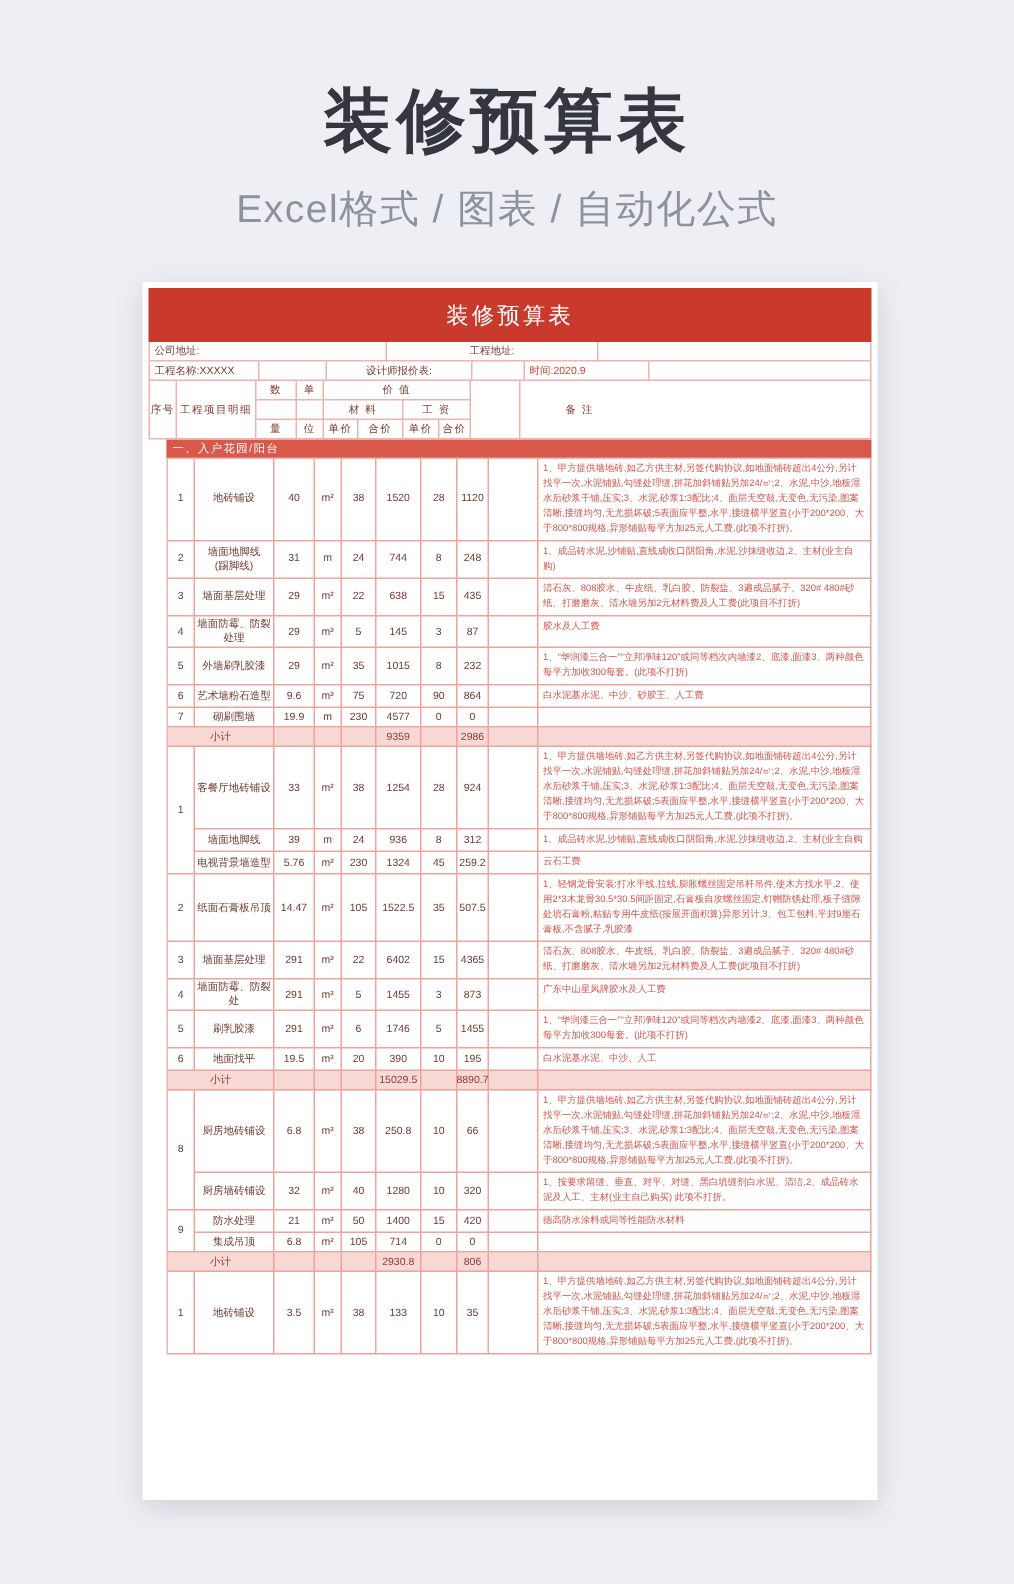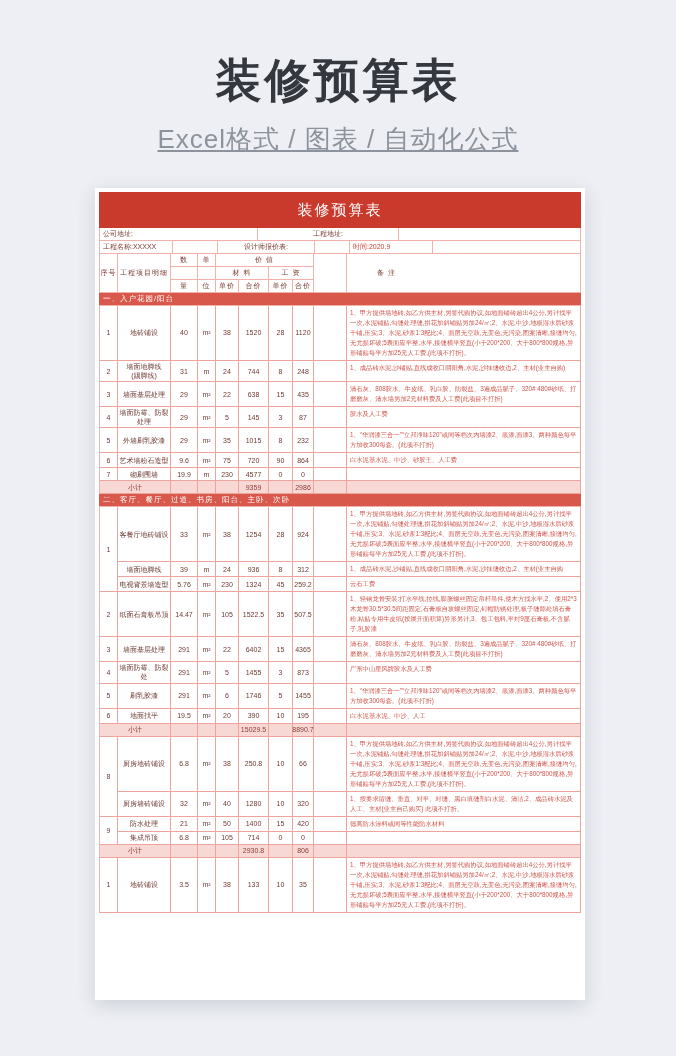--- a/index.html
+++ b/index.html
@@ -15,21 +15,21 @@
   *{margin:0;padding:0;box-sizing:border-box;}
   html,body{width:676px;height:1056px;}
   body{
     position:relative;
     background:#edeff4;
     font-family:"Liberation Sans","DejaVu Sans",sans-serif;
     overflow:hidden;
   }
   .hero{padding-top:50px;text-align:center;}
   .hero-title{font-size:46px;font-weight:800;color:#34383e;letter-spacing:3px;}
-  .hero-sub{margin-top:10px;font-size:26px;color:#8d939c;letter-spacing:1px;text-decoration:underline;}
+  .hero-sub{margin-top:10px;font-size:26px;color:#8d939c;letter-spacing:1px;}
 
   .card{
     position:absolute;left:95px;top:188px;width:490px;height:812px;
     background:#fff;box-shadow:0 5px 18px rgba(40,50,70,.16);
     padding:4px;
   }
   .banner{
     height:36px;background:var(--banner);color:#fff;
     display:flex;align-items:center;justify-content:center;
     font-size:15px;letter-spacing:2px;
@@ -59,21 +59,21 @@
   .h-item{grid-row:1/4;grid-column:2;}
   .h-qty-t{grid-row:1;grid-column:3;} .h-qty-m{grid-row:2;grid-column:3;} .h-qty-b{grid-row:3;grid-column:3;}
   .h-unit-t{grid-row:1;grid-column:4;} .h-unit-m{grid-row:2;grid-column:4;} .h-unit-b{grid-row:3;grid-column:4;}
   .h-value{grid-row:1;grid-column:5/9;}
   .h-mat{grid-row:2;grid-column:5/7;} .h-lab{grid-row:2;grid-column:7/9;}
   .h-up1{grid-row:3;grid-column:5;} .h-tp1{grid-row:3;grid-column:6;}
   .h-up2{grid-row:3;grid-column:7;} .h-tp2{grid-row:3;grid-column:8;}
   .h-sp{grid-row:1/4;grid-column:9;}
   .h-note{grid-row:1/4;grid-column:10;justify-content:flex-start;padding-left:30px;}
 
-  .tbody{border-left:1px solid var(--bd);}
+  .tbody{border-left:1px solid var(--bd);margin-left:12px;}
   .section-band{
     height:13px;background:var(--band);color:#fff;font-size:7.5px;
     display:flex;align-items:center;padding-left:4px;letter-spacing:1px;
     border-bottom:1px solid var(--bd);margin-left:-1px;
   }
   .row-group{display:grid;grid-template-columns:18px 1fr;}
   .cell{
     border-right:1px solid var(--bd2);border-bottom:1px solid var(--bd2);
     font-size:7px;color:var(--ink);display:flex;align-items:center;justify-content:center;
     padding:1px;line-height:1.3;text-align:center;min-height:13px;
@@ -260,21 +260,20 @@
         <div class="cell">小计</div>
         <div class="cell"></div>
         <div class="cell"></div>
         <div class="cell"></div>
         <div class="cell">9359</div>
         <div class="cell"></div>
         <div class="cell">2986</div>
         <div class="cell"></div>
         <div class="cell note"></div>
       </div>
-      <div class="section-band">二、客厅、餐厅、过道、书房、阳台、主卧、次卧</div>
       <div class="row-group">
         <div class="cell seq">1</div>
         <div class="group-rows">
           <div class="sub-row">
             <div class="cell item">客餐厅地砖铺设</div>
             <div class="cell">33</div>
             <div class="cell">m²</div>
             <div class="cell">38</div>
             <div class="cell">1254</div>
             <div class="cell">28</div>

